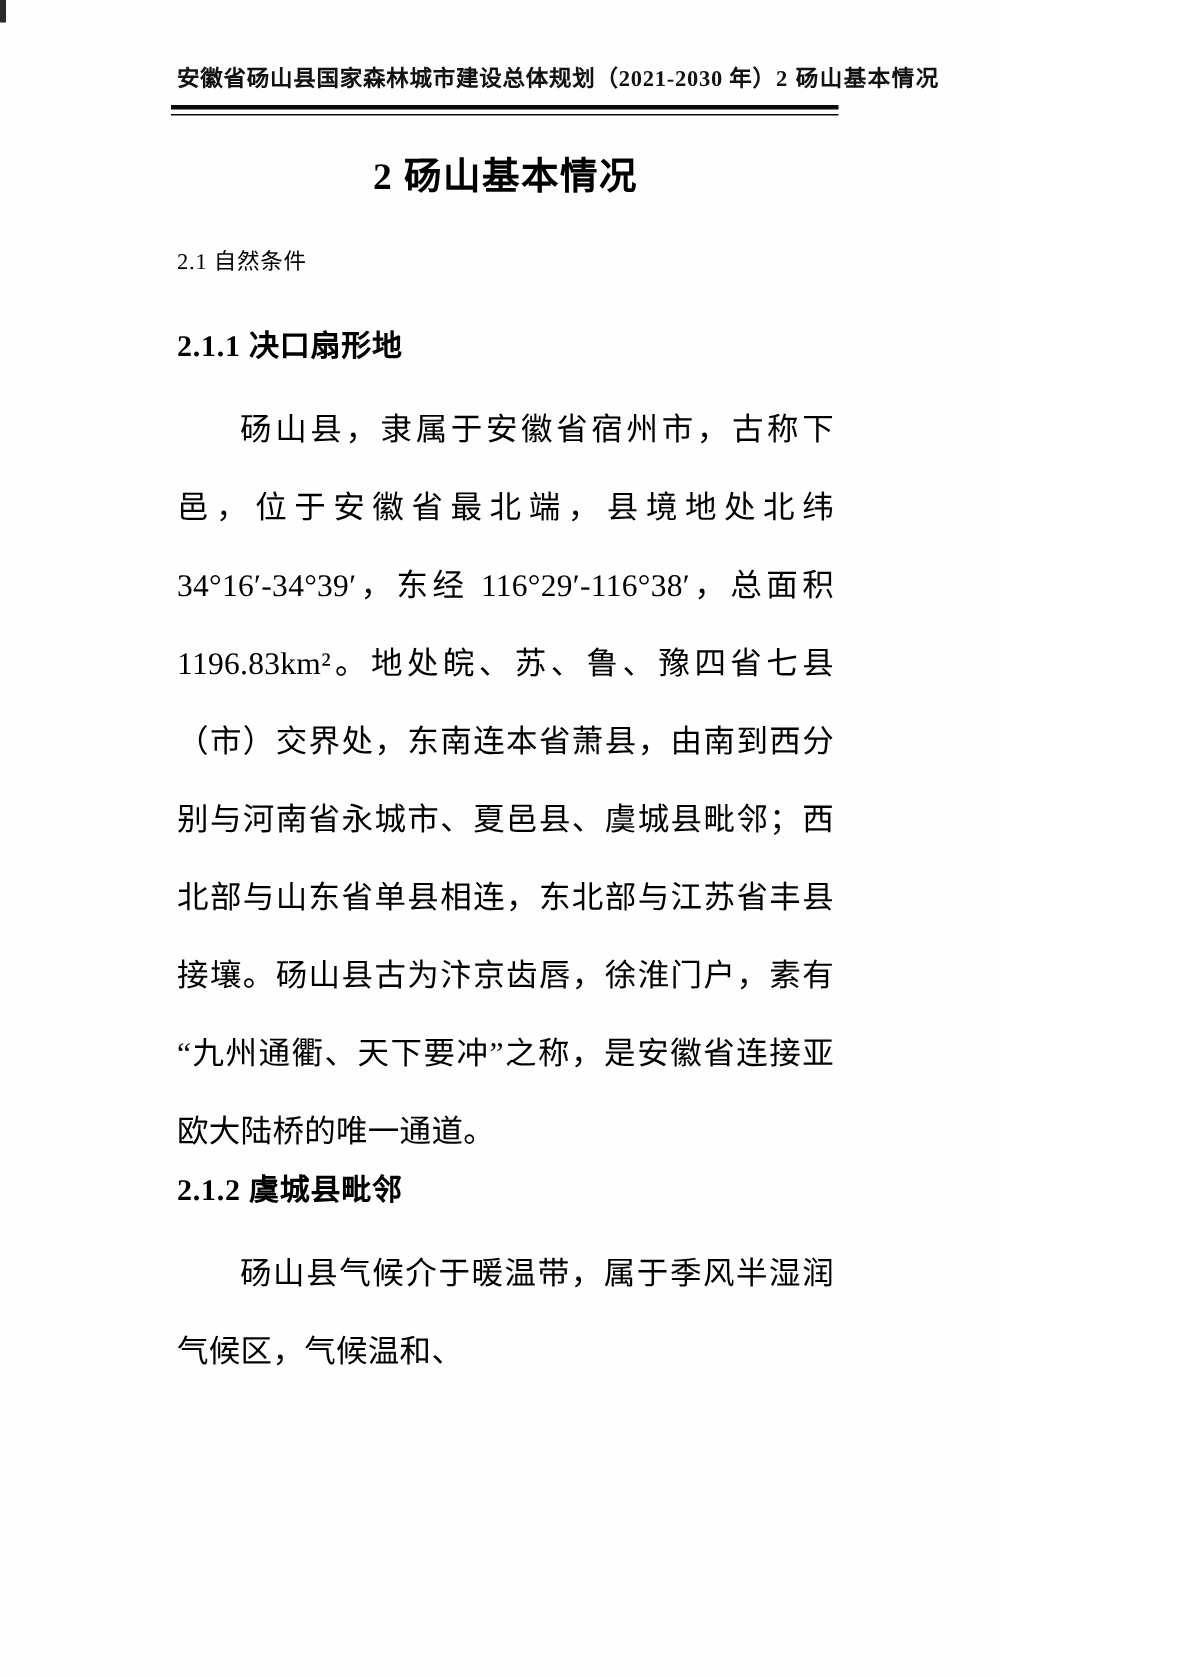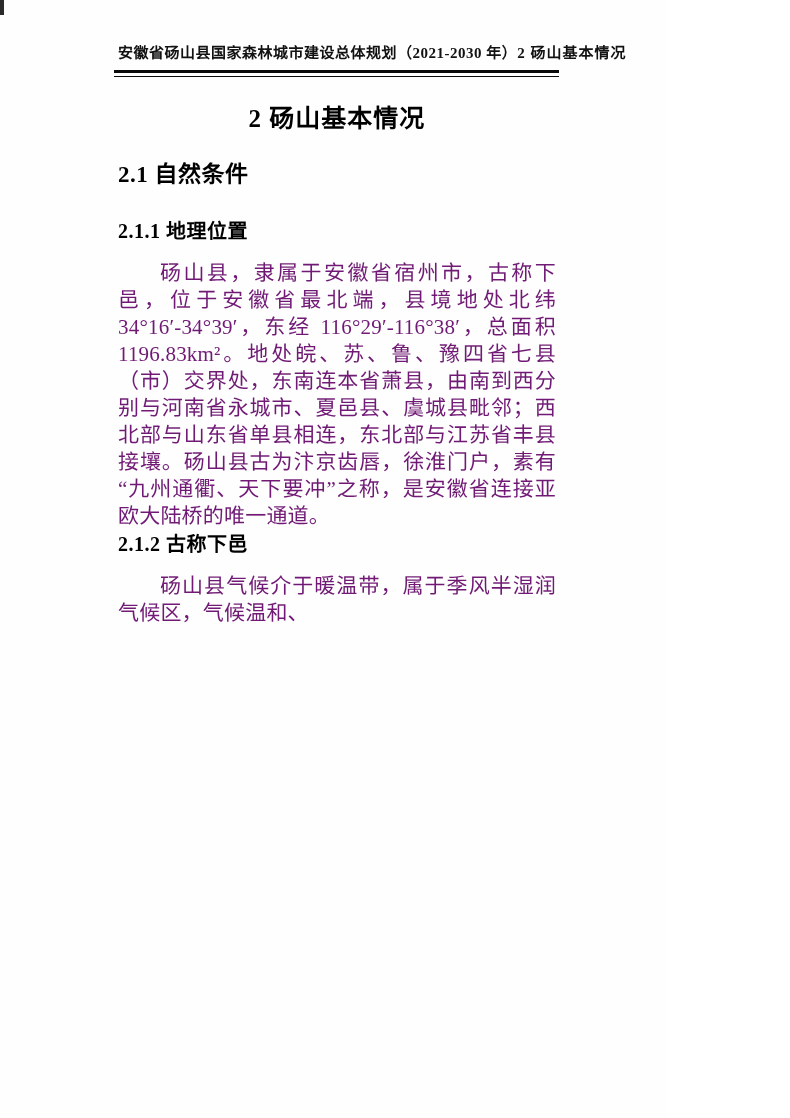--- a/index.html
+++ b/index.html
@@ -51,46 +51,46 @@
     margin: 25px 0 0 0;
     text-align: center;
     font-size: 25px;
     line-height: 33px;
     font-weight: 700;
     color: #000;
     letter-spacing: 1px;
   }
   h2.section-heading {
     margin: 25px 0 0 0;
-    font-size: 23px;
+    font-size: 15px;
     line-height: 30px;
-    font-weight: 700;
+    font-weight: 400;
     color: #000;
     letter-spacing: 0.5px;
   }
   h3.subsection-heading {
     margin: 1px 0 0 0;
     font-size: 20px;
     line-height: 27px;
     font-weight: 700;
     color: #000;
     letter-spacing: 0.5px;
   }
   h3.subsection-heading.first {
     margin-top: 28px;
   }
   p.body-paragraph {
     margin: 15px 0 0 0;
     font-size: 21px;
-    line-height: 27px;
+    line-height: 52px;
     text-align: justify;
     text-align-last: left;
     text-justify: inter-character;
     text-indent: 2em;
-    color: #701a75;
+    color: #000000;
     letter-spacing: 0.2px;
   }
   .page-footer {
     position: absolute;
     left: 0;
     right: 0;
     top: 1036px;
     text-align: center;
     font-size: 14px;
     line-height: 18px;
@@ -110,25 +110,25 @@
   </div>
 
   <div class="header-rule"></div>
 
   <div class="content">
 
     <h1 class="chapter-title">2 砀山基本情况</h1>
 
     <h2 class="section-heading">2.1 自然条件</h2>
 
-    <h3 class="subsection-heading first">2.1.1 地理位置</h3>
+    <h3 class="subsection-heading first">2.1.1 决口扇形地</h3>
 
     <p class="body-paragraph">砀山县，隶属于安徽省宿州市，古称下邑，位于安徽省最北端，县境地处北纬 34°16′-34°39′，东经 116°29′-116°38′，总面积 1196.83km²。地处皖、苏、鲁、豫四省七县（市）交界处，东南连本省萧县，由南到西分别与河南省永城市、夏邑县、虞城县毗邻；西北部与山东省单县相连，东北部与江苏省丰县接壤。砀山县古为汴京齿唇，徐淮门户，素有“九州通衢、天下要冲”之称，是安徽省连接亚欧大陆桥的唯一通道。</p>
 
-    <h3 class="subsection-heading">2.1.2 古称下邑</h3>
+    <h3 class="subsection-heading">2.1.2 虞城县毗邻</h3>
 
 
 
     <p class="body-paragraph">砀山县气候介于暖温带，属于季风半湿润气候区，气候温和、</p>
 
   </div>
 
 
 </div>
 

